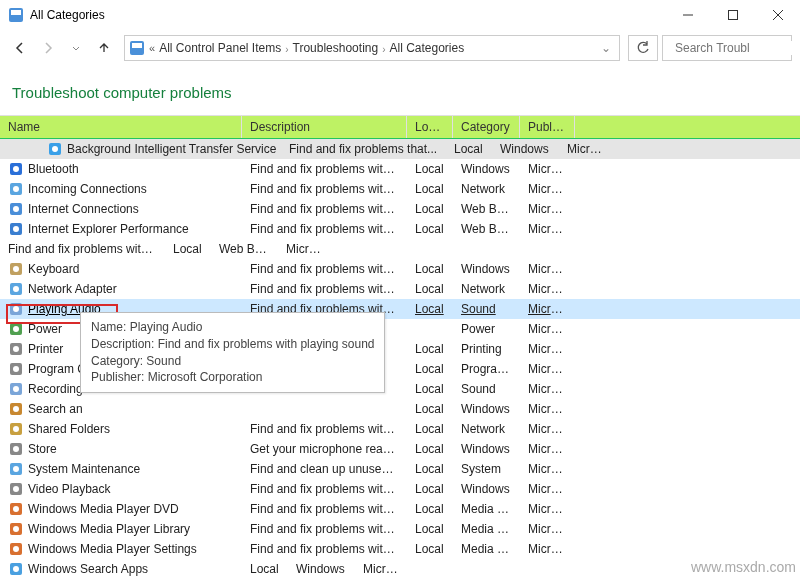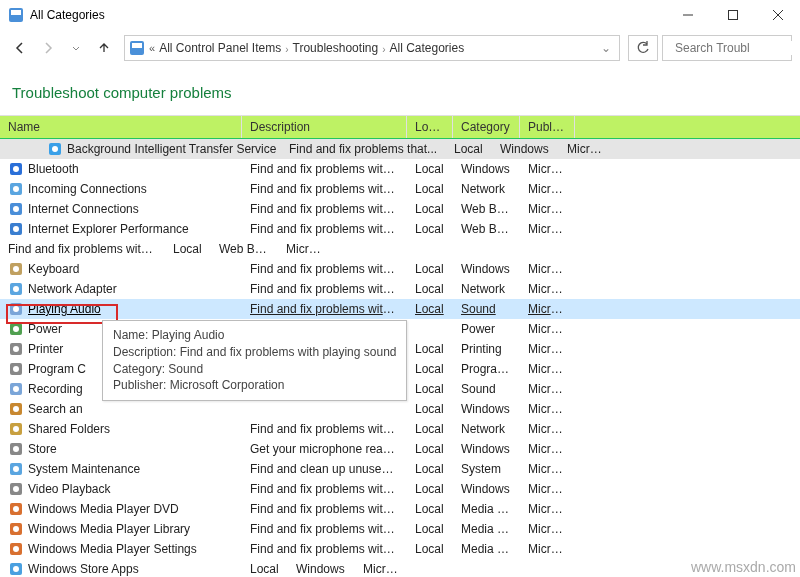--- a/index.html
+++ b/index.html
@@ -451,31 +451,31 @@
         <div class="td col-pub">Microso...</div>
       </div>
       <div class="row">
         <div class="td col-name">
           <span class="icon16">
             <svg width="16" height="16">
               <rect x="2" y="2" width="12" height="12" rx="2" fill="#4aa0e0"></rect>
               <circle cx="8" cy="8" r="3" fill="#fff"></circle>
             </svg>
           </span>
-          <span class="lbl">Windows Store Apps</span>
+          <span class="lbl">Windows Search Apps</span>
         </div>
         <div class="td col-loc">Local</div>
         <div class="td col-cat">Windows</div>
         <div class="td col-pub">Microso...</div>
       </div>
     </div>
 </div>
 
 <div class="red-box" style="left:6px; top:304px; width:112px; height:20px;"></div>
 
-<div class="tooltip" style="left:80px; top:320px;margin-left:22px;">
+<div class="tooltip" style="left:80px; top:312px;">
   <div>Name: Playing Audio</div>
   <div>Description: Find and fix problems with playing sound</div>
   <div>Category: Sound</div>
   <div>Publisher: Microsoft Corporation</div>
 </div>
 
 <div class="watermark">www.msxdn.com</div>
 
 </body></html>

